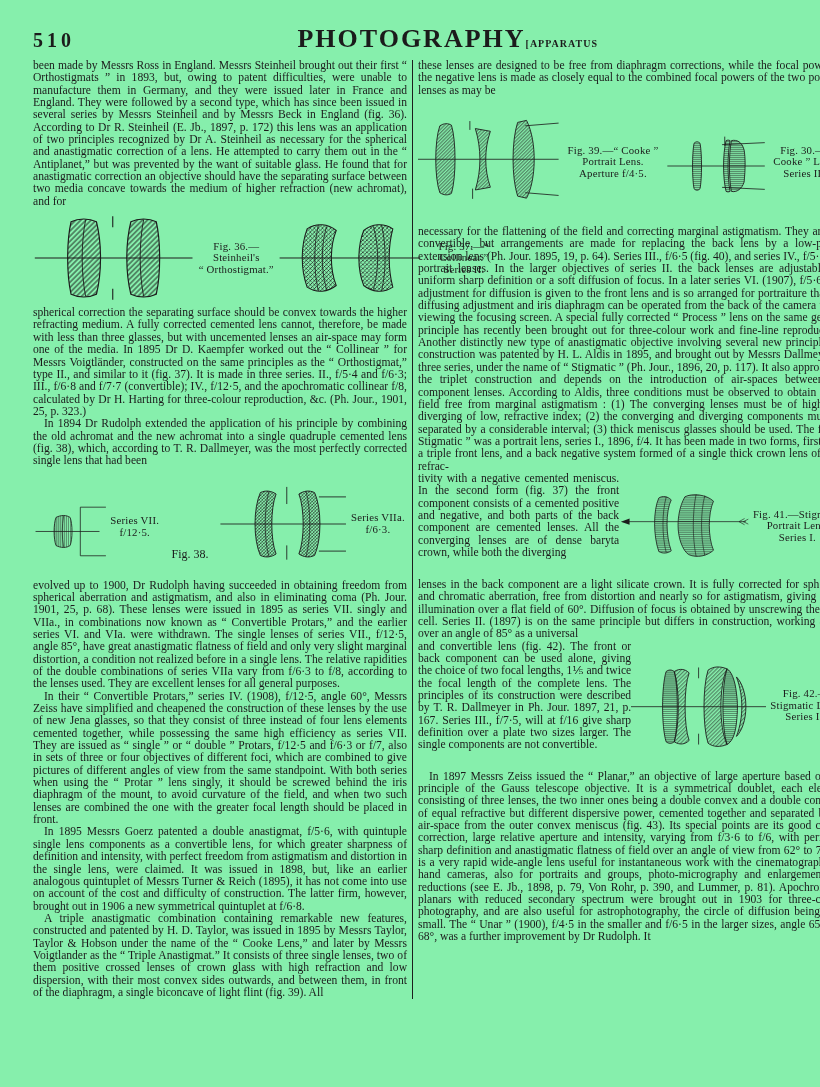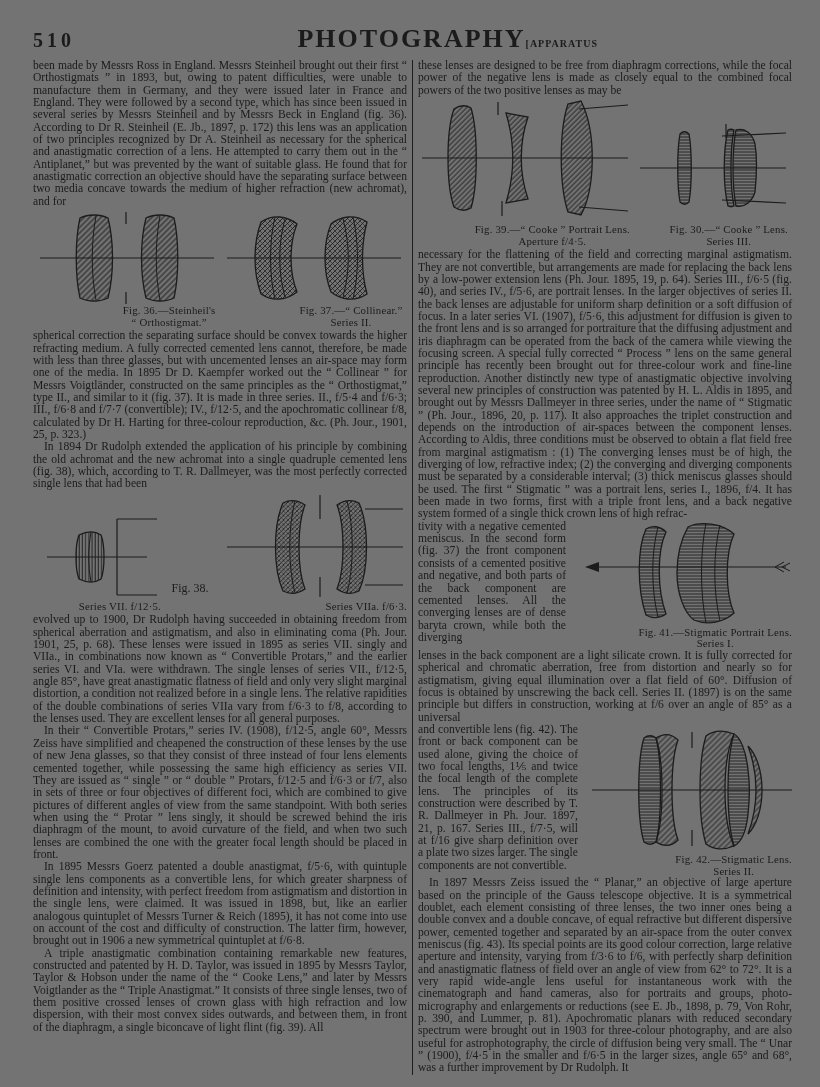--- a/index.html
+++ b/index.html
@@ -1,33 +1,33 @@
 <!DOCTYPE html>
 <html><head>
 <meta charset="utf-8">
 <style>
   html,body{margin:0;padding:0;background:#e8e6e0;}
   .page{
     position:relative;width:820px;height:1087px;margin:0 auto;
-    background:#737373;color:#1b1b1b;overflow:hidden;
+    background:#86efac;color:#1b1b1b;overflow:hidden;
     font-family:"Liberation Serif","DejaVu Serif",serif;
   }
   .header{display:grid;grid-template-columns:1fr auto 1fr;align-items:baseline;padding:24px 30px 2px 33px;}
   .pagenum{font-size:20px;font-weight:bold;letter-spacing:4px;}
   .booktitle{font-size:26px;font-weight:bold;letter-spacing:2px;text-align:center;}
   .section{font-size:10px;letter-spacing:1px;font-weight:bold;}
   .cols{display:flex;padding:4px 28px 0 33px;}
   .colL{width:374px;}
   .colR{flex:1;margin-left:5px;}
   .divider{width:0;border-left:1.2px solid #1d1d1d;margin-left:5px;}
   .p{margin:0;font-size:11.6px;line-height:12.35px;text-align:justify;}
   .ind{text-indent:11px;}
   figure{margin:0;}
   .figrow{display:flex;justify-content:space-around;align-items:flex-end;margin:3px 0 2px 0;}
-  .figcol{display:flex;flex-direction:column;align-items:flex-end;}
+  .figcol{display:flex;flex-direction:row;align-items:center;}
   .cap{font-size:10.8px;line-height:11.6px;text-align:center;letter-spacing:.2px;}
   .fig38row{display:grid;grid-template-columns:128px 1fr 188px;align-items:end;margin:2px 0;}
   .fig38mid{text-align:center;font-size:12px;padding-bottom:16px;}
   .fr{float:right;}
   .clr{clear:both;height:0;}
   svg{display:block;}
   .lens{stroke:#1c1c1c;stroke-width:1.3;}
   .ln{stroke:#1c1c1c;stroke-width:1.2;fill:none;}
   .tn{stroke:#1c1c1c;stroke-width:1;fill:none;}
 </style>

